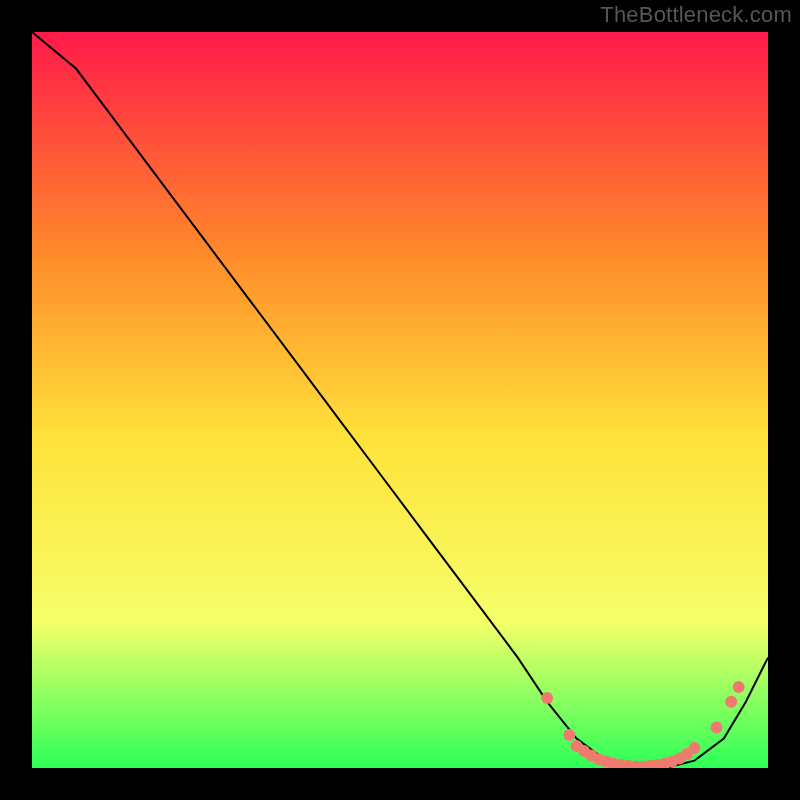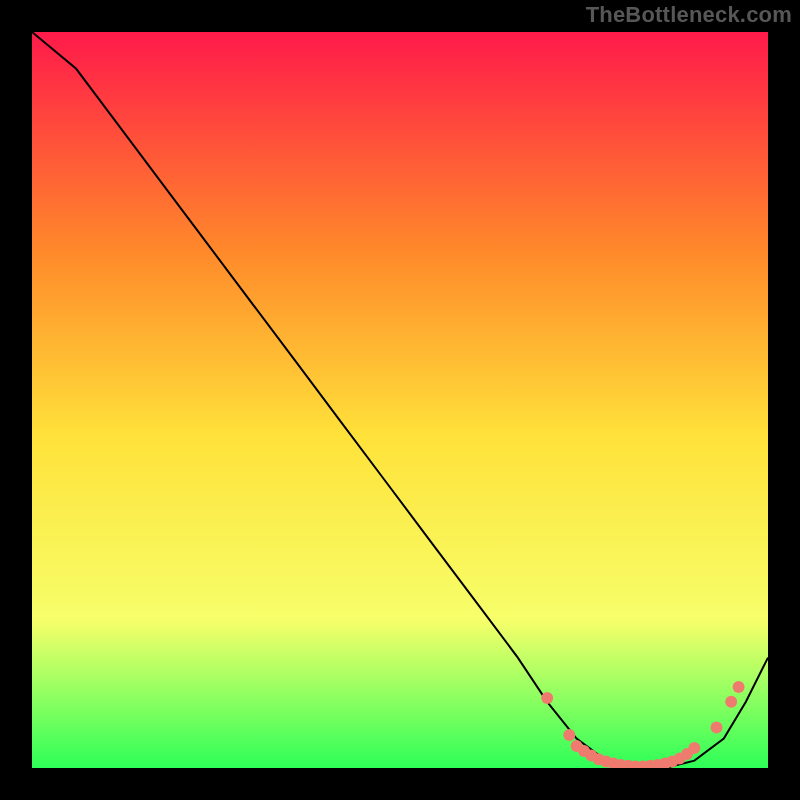--- a/index.html
+++ b/index.html
@@ -16,21 +16,21 @@
     width: 800px;
     height: 800px;
     background: #000;
   }
   .watermark {
     position: absolute;
     top: 2px;
     right: 8px;
     color: #575757;
     font-size: 22px;
-    font-weight: 700;
+    font-weight: 400;
     letter-spacing: 0.2px;
   }
   .plot {
     position: absolute;
     left: 32px;
     top: 32px;
     width: 736px;
     height: 736px;
   }
   svg {

